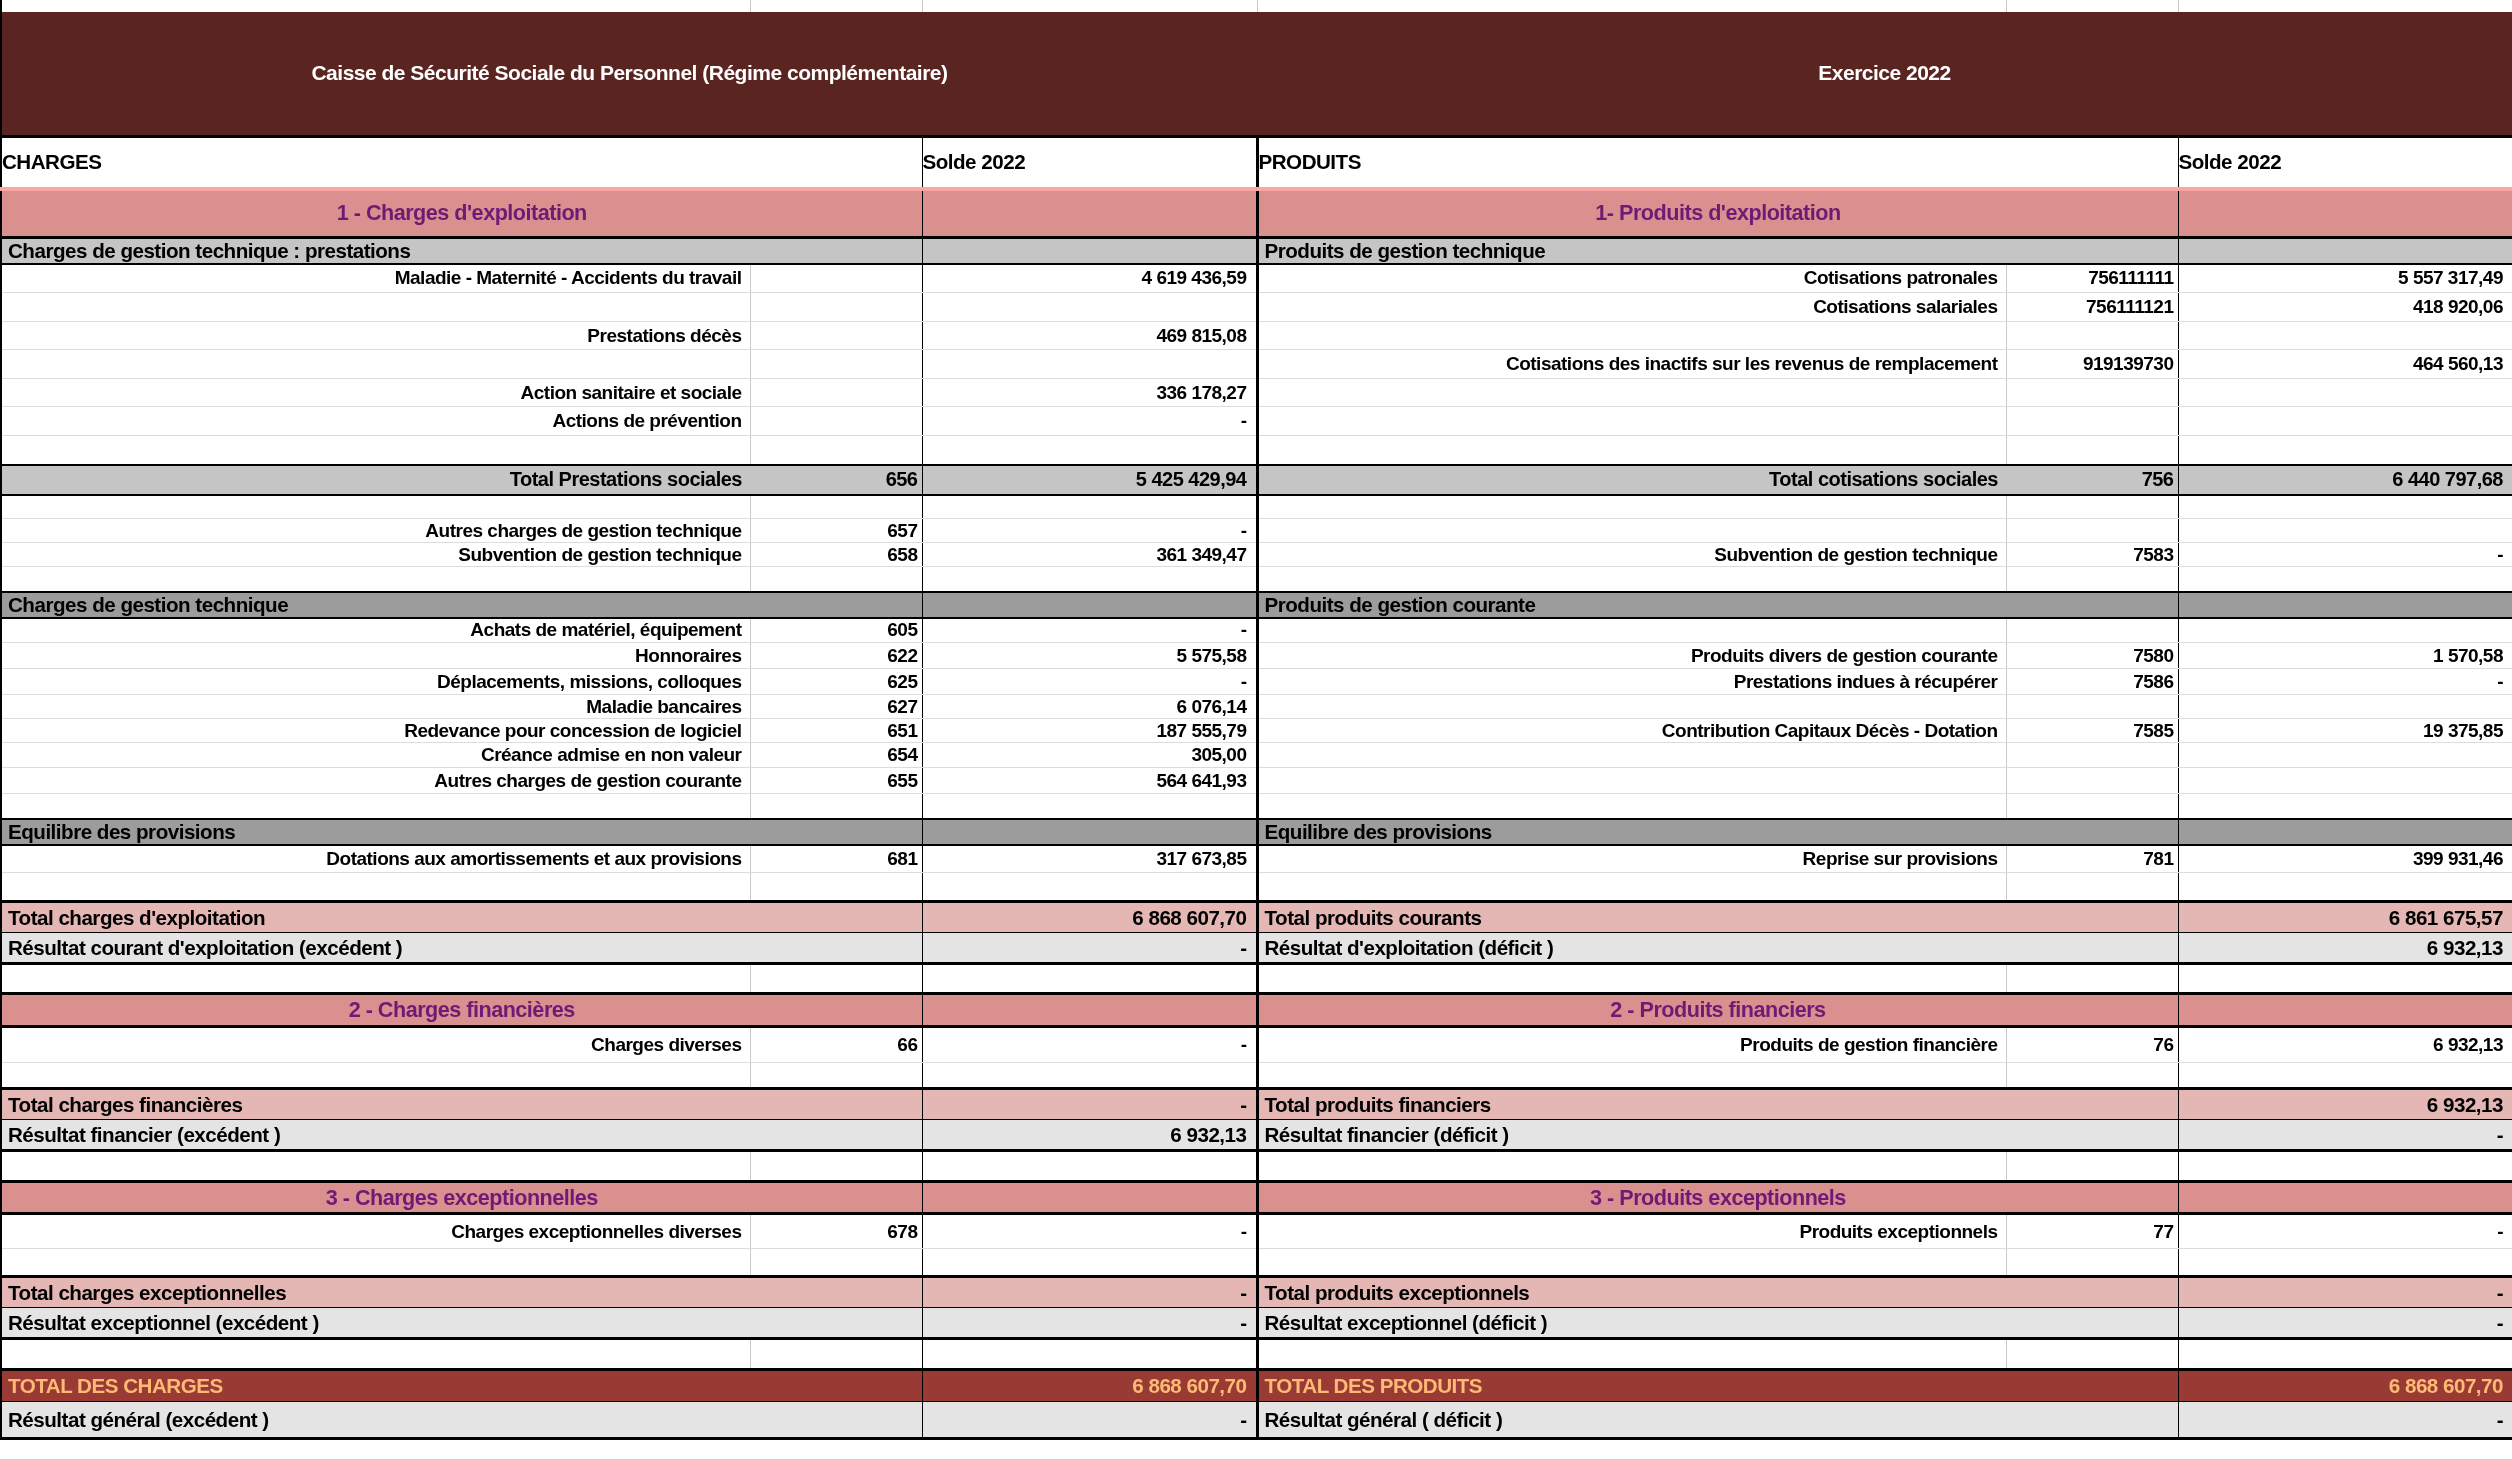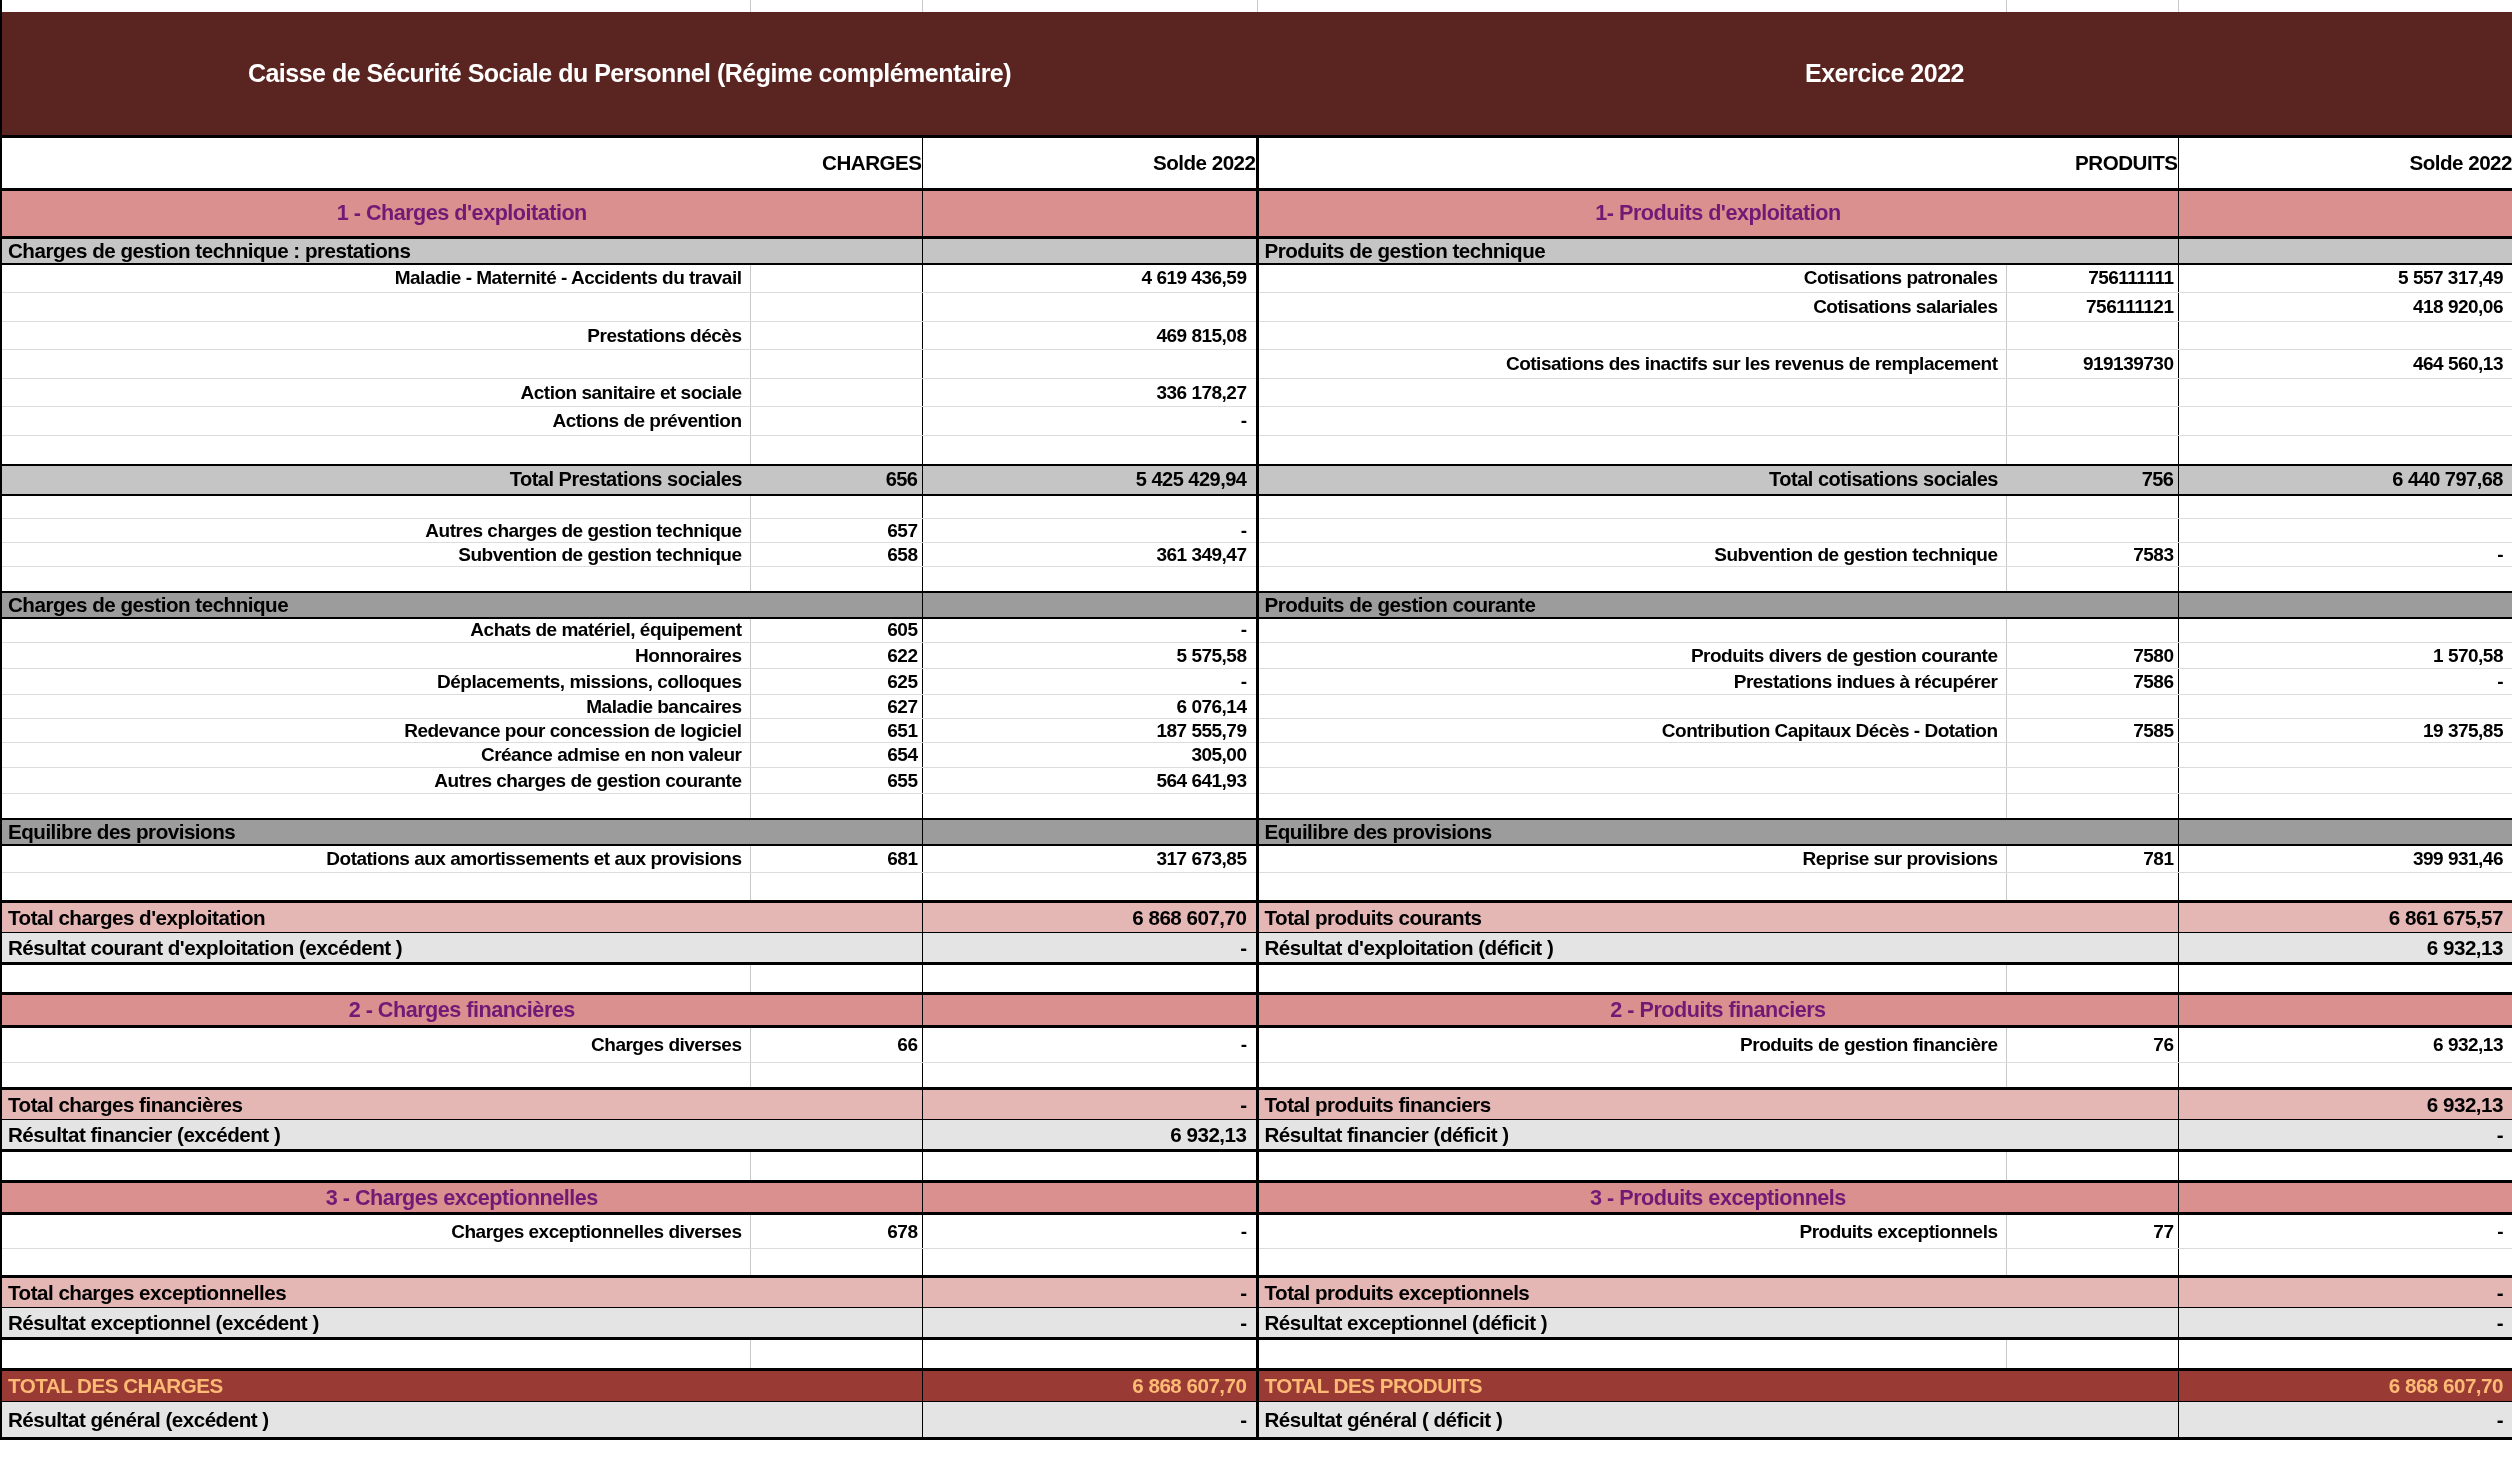--- a/index.html
+++ b/index.html
@@ -7,31 +7,31 @@
         font-family:"Liberation Sans", sans-serif;font-weight:bold;}
   table{border-collapse:collapse;table-layout:fixed;width:2512px;
         border-left:2px solid #000;border-right:2px solid #000;border-bottom:2px solid #000;}
   td{overflow:hidden;white-space:nowrap;vertical-align:middle;padding:0;
      font-size:19px;letter-spacing:-0.5px;color:#000;}
   
   .vs{border-left:1.5px solid #000;}
   .vm{border-left:3px solid #000;}
   .vl{border-left:1px solid var(--vgrid);}
   
-  tr.title td{background:var(--title-bg);color:#fff;font-size:25px;text-align:center;}
+  tr.title td{background:var(--title-bg);color:#fff;font-size:21px;text-align:center;}
   tr.section td{background:var(--section-bg);color:#701a75;font-size:21.6px;text-align:center;}
   tr.band td{font-size:20.6px;text-align:left;padding-left:6px;}
   tr.band-light td,tr.graytotal td{background:var(--band-light);}
   tr.band-dark td{background:var(--band-dark);}
   tr.pinktotal td{background:var(--pink-total);}
   tr.result td{background:var(--result-bg);}
   tr.grand td{background:var(--grand-bg);color:#fdba74;}
   
   tr.data td{border-bottom:1px solid var(--grid);}
-  tr.colhead td{border-top:3.5px solid #000;border-bottom:2px solid #fca5a5;font-size:20.6px;text-align:right;}
+  tr.colhead td{border-top:3.5px solid #000;border-bottom:4px solid #fca5a5;font-size:20.6px;text-align:left;}
   tr.section td{border-top:3px solid #000;border-bottom:3px solid #000;}
   tr.band td{border-top:2.5px solid #000;border-bottom:2.5px solid #000;}
   tr.graytotal td{border-top:2.5px solid #000;border-bottom:2.5px solid #000;}
   tr.pinktotal td{border-top:3px solid #000;border-bottom:1.5px solid #000;}
   tr.result td{border-top:1.5px solid #000;border-bottom:3px solid #000;}
   tr.grand td{border-top:3px solid #000;border-bottom:1.5px solid #000;}
   
   .lab{text-align:right;padding-right:8px;}
   .code{text-align:right;padding-right:4px;}
   .val{text-align:right;padding-right:9px;}

